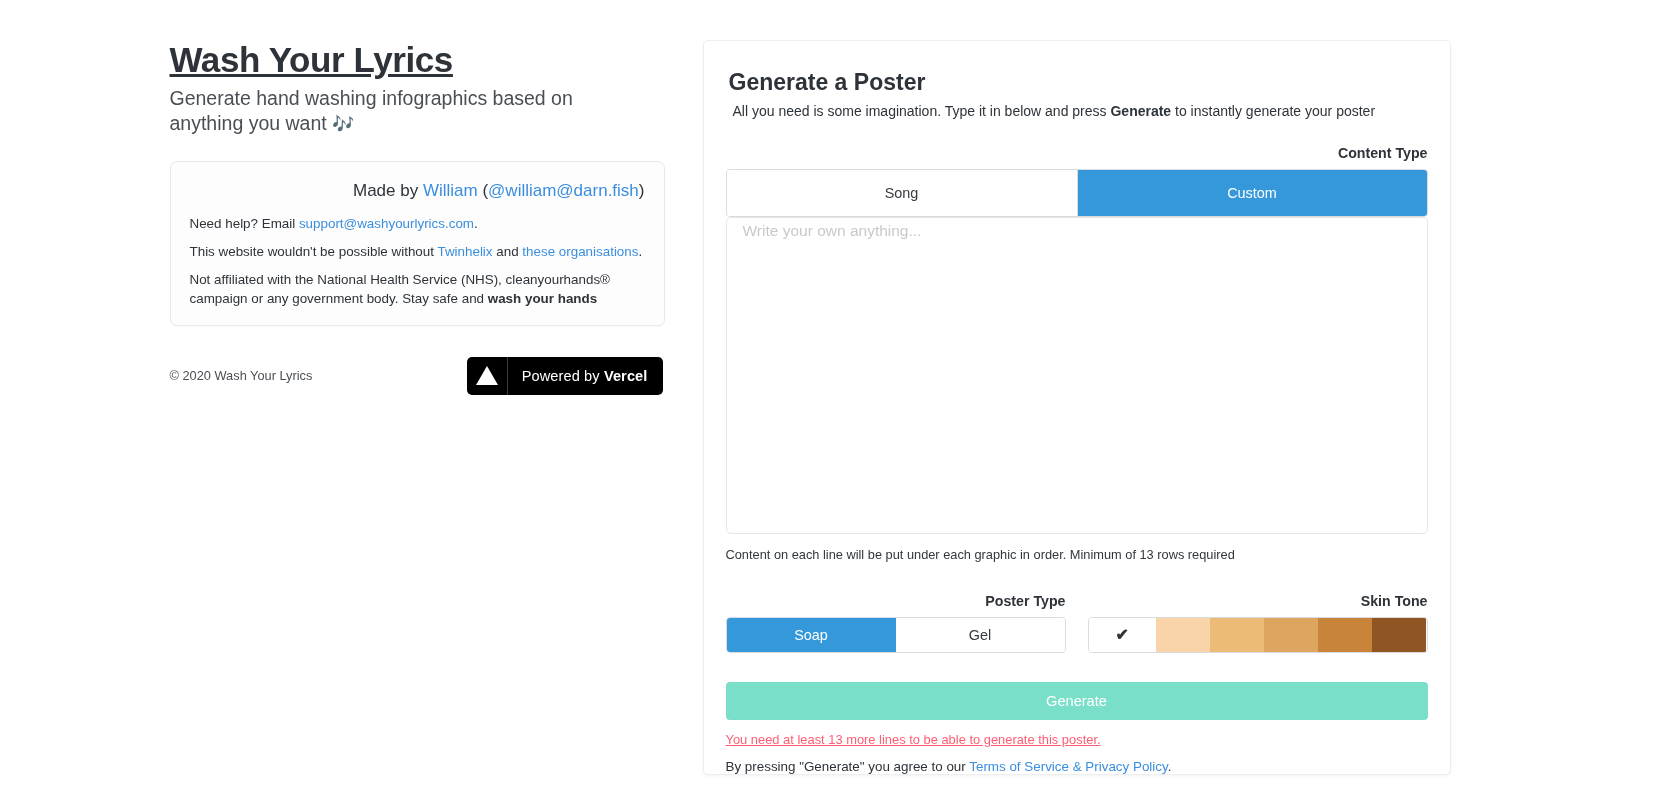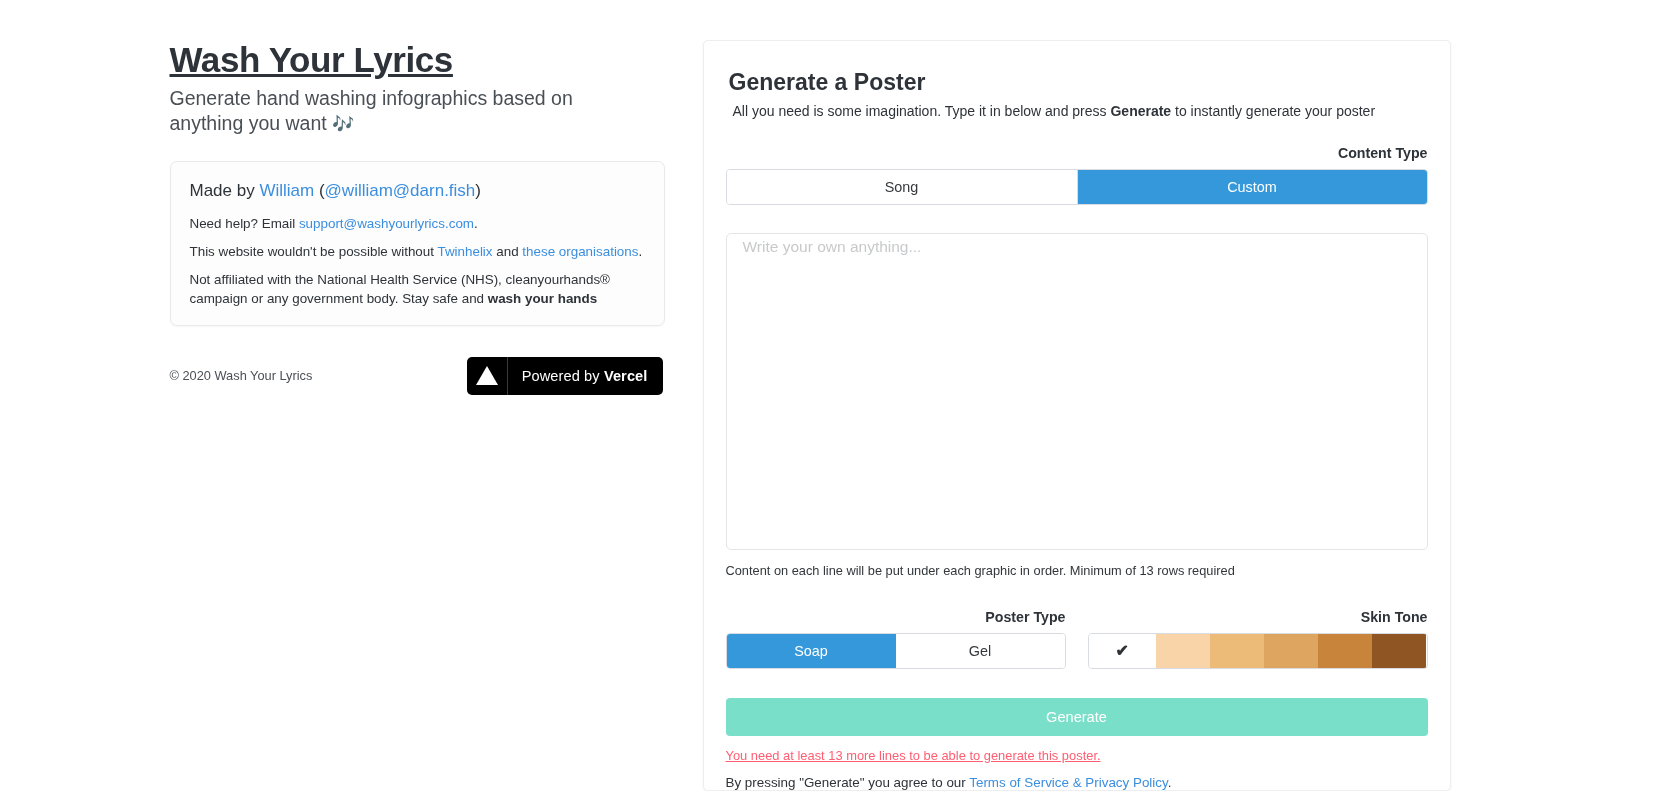--- a/index.html
+++ b/index.html
@@ -56,20 +56,21 @@
     border-radius: 7px;
     padding: 18px 19px 17px 19px;
     box-shadow: 0 1px 2px rgba(0,0,0,0.03);
     margin-bottom: 29px;
   }
   .info-line-main {
     font-size: 17px;
     color: #2d3339;
     margin: 0 0 11px 0;
     line-height: 1.3;
+    text-align: right;
   }
   .info-line {
     font-size: 13.4px;
     color: #2d3339;
     margin: 0 0 9px 0;
     line-height: 1.42;
   }
   .info-line:last-child { margin-bottom: 0; }
   a.link {
     color: #3b8ede;
@@ -154,22 +155,22 @@
     margin: 0 0 8px 0;
     text-align: right;
   }
 
   .seg-group {
     display: flex;
     width: 100%;
     border-radius: 4px;
     overflow: hidden;
     border: 1px solid #d8dce0;
-    height: 36px;
-    margin-bottom: 28px;
+    height: 48px;
+    margin-bottom: 0;
   }
   .seg-btn {
     flex: 1 1 50%;
     display: flex;
     align-items: center;
     justify-content: center;
     font-size: 14.4px;
     color: #35393d;
     background: #fff;
     cursor: pointer;

